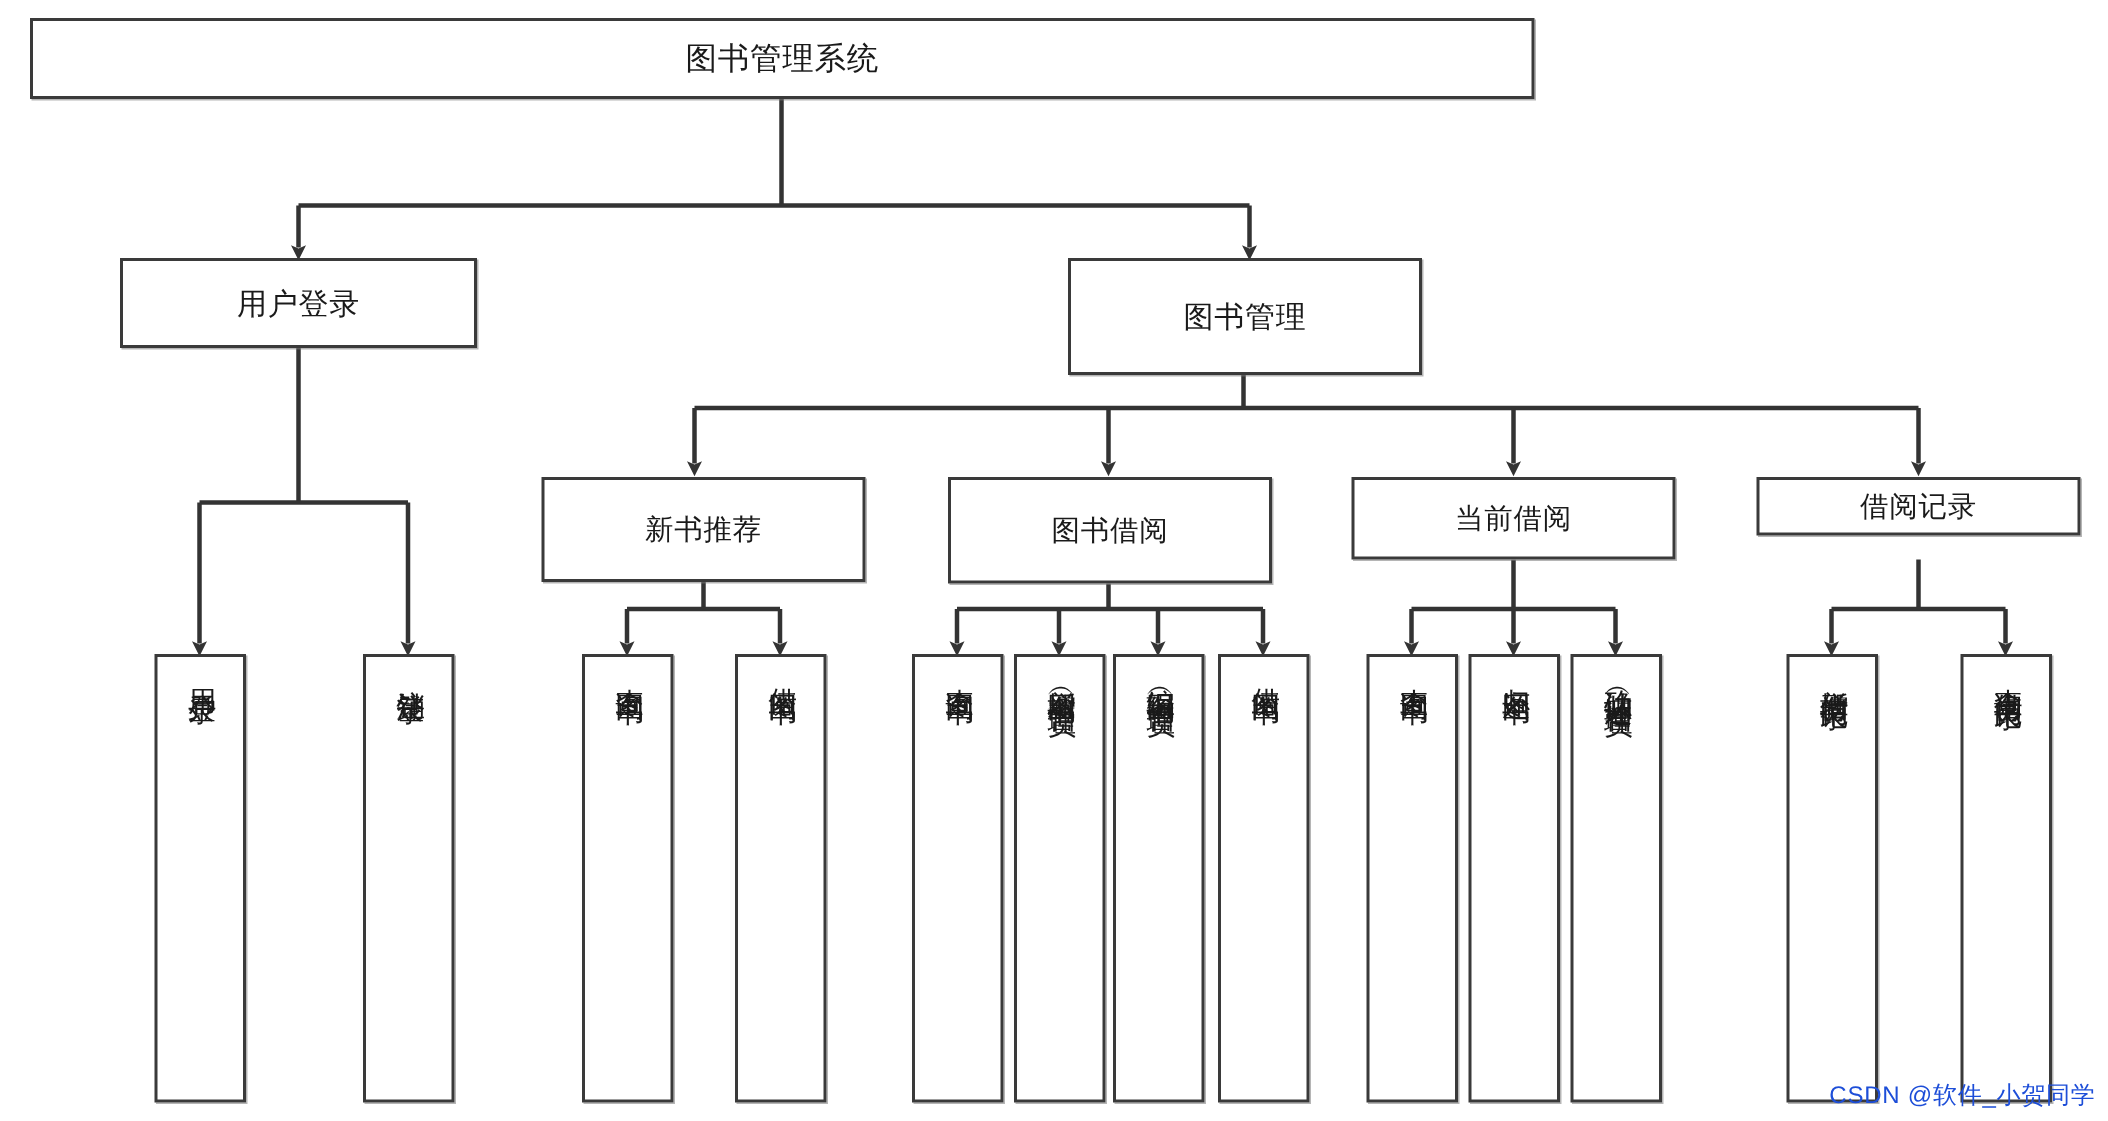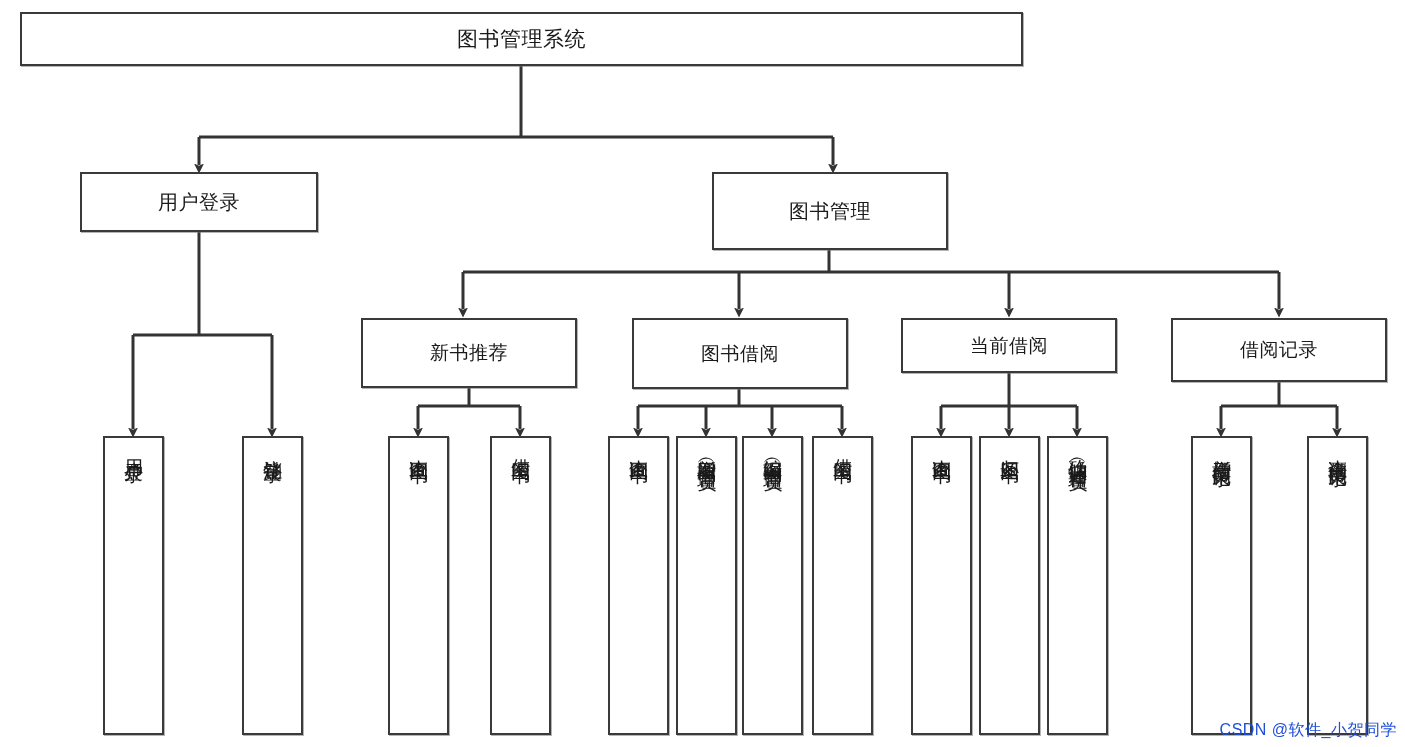--- a/index.html
+++ b/index.html
@@ -145,21 +145,21 @@
 
   <div class="node horiz level3" style="left:361px; top:318px; width:216px; height:70px;">
     <span class="node-label">新书推荐</span>
   </div>
   <div class="node horiz level3" style="left:632px; top:318px; width:216px; height:71px;">
     <span class="node-label">图书借阅</span>
   </div>
   <div class="node horiz level3" style="left:901px; top:318px; width:216px; height:55px;">
     <span class="node-label">当前借阅</span>
   </div>
-  <div class="node horiz level3" style="left:1171px; top:318px; width:216px; height:64px;">
+  <div class="node horiz level3" style="left:1171px; top:318px; width:216px; height:39px;">
     <span class="node-label">借阅记录</span>
   </div>
 
   <div class="node vert" style="left:103px; top:436px; width:61px; height:299px;">
     <span class="node-label">用户登录</span>
   </div>
   <div class="node vert" style="left:242px; top:436px; width:61px; height:299px;">
     <span class="node-label">注销登录</span>
   </div>
 

